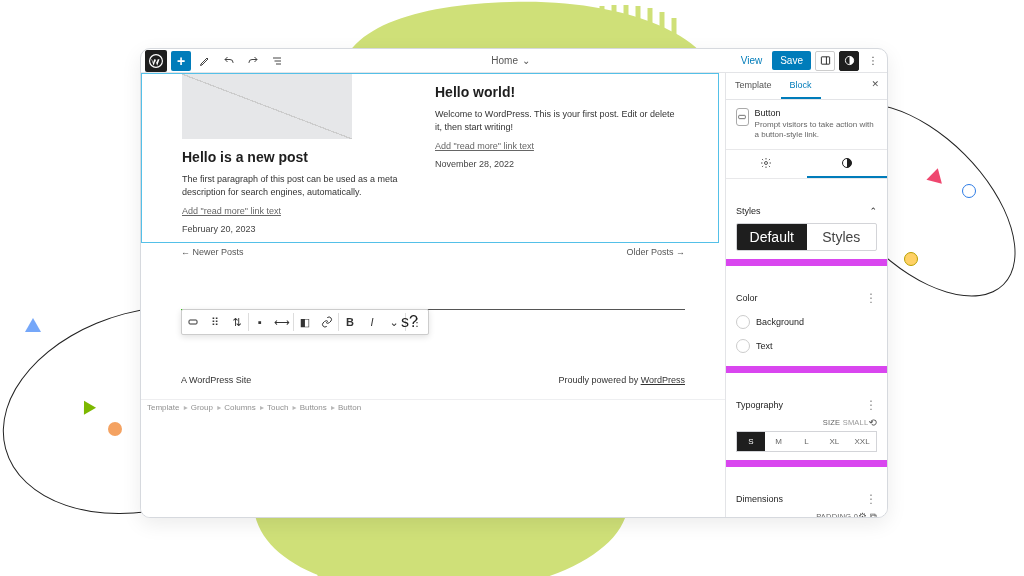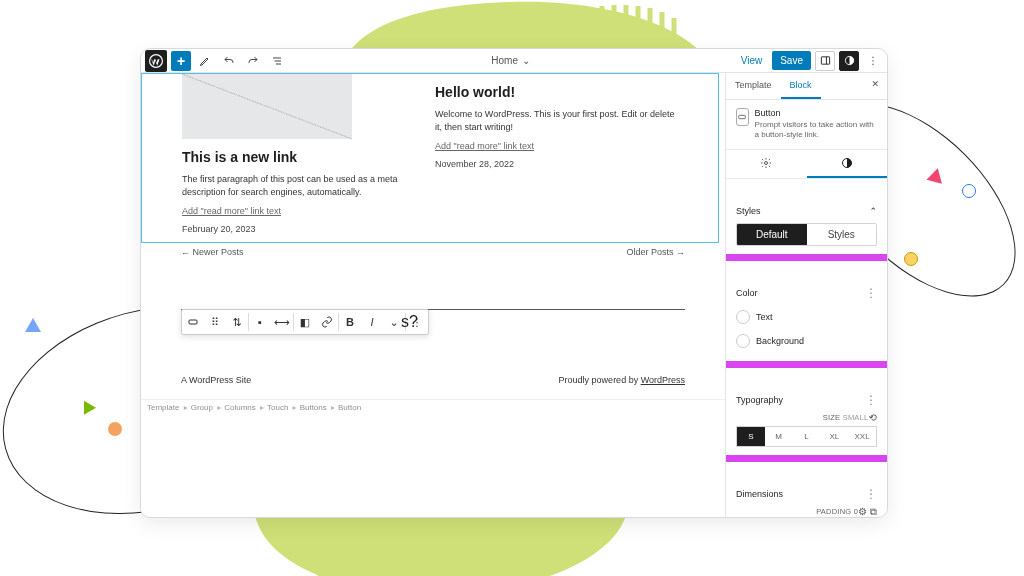--- a/index.html
+++ b/index.html
@@ -96,21 +96,21 @@
   .block-desc .icon { width:18px; height:18px; border:1px solid #aaa; border-radius:3px; display:flex;align-items:center;justify-content:center;}
   .block-desc .txt .t { font-weight:500;}
   .block-desc .txt .s { font-size:8px; color:#666; line-height:1.3; margin-top:2px;}
   .subtabs { display:flex; border-bottom:1px solid #e8e8ea;}
   .subtabs .st { flex:1; text-align:center; padding:7px 0; color:#555;}
   .subtabs .st.active { color:#1e1e1e; border-bottom:2px solid #007cba;}
   .section { border-bottom:7px solid #d946ef;margin-top:20px; }
   .section-head { display:flex; justify-content:space-between; align-items:center; padding:7px 10px; font-weight:500;}
   .section-body { padding:0 10px 8px;}
   .pill-row { display:flex; border:1px solid #d3d4d8; border-radius:2px; overflow:hidden;}
-  .pill-row .pill { flex:1; text-align:center; padding:5px 0; font-size:10px; color:#444;}
+  .pill-row .pill { flex:1; text-align:center; padding:5px 0; font-size:14px; color:#444;}
   .pill-row .pill.sel { background:#1e1e1e; color:#fff;}
   .color-row { display:flex; align-items:center; gap:6px; padding:5px 0;}
   .swatch { width:14px; height:14px; border:1px solid #ccc; border-radius:50%;}
   .size-row { display:flex; border:1px solid #d3d4d8;}
   .size-row .sz { flex:1; text-align:center; padding:5px 0; font-size:8px; color:#666;}
   .size-row .sz.sel { background:#1e1e1e; color:#fff;}
   .lbl-sm { font-size:7.5px; color:#666; text-transform:uppercase; letter-spacing:.03em; margin-bottom:3px; display:flex; justify-content:flex-end; align-items:center;}
   .slider { width:100%; height:2px; background:#ccc; position:relative; margin:6px 0 2px;}
   .slider::before { content:''; position:absolute; left:0; top:-3px; width:8px; height:8px; border-radius:50%; background:#007cba;}
   .slider.mid::before { left:60%;}
@@ -219,21 +219,21 @@
     <div class="ic-btn">⋮</div>
   </div>
 
   <div class="body">
 
     <div class="canvas">
       <div class="posts-outline">
         <div class="posts">
           <div class="post">
             <div class="placeholder-img"></div>
-            <h3>This is a new link</h3>
+            <h3>Hello is a new post</h3>
             <p>The first paragraph of this post can be used as a meta description for search engines, automatically.</p>
             <a class="readmore">Add "read more" link text</a>
             <div class="date">February 20, 2023</div>
           </div>
           <div class="post">
             <h3>Hello world!</h3>
             <p>Welcome to WordPress. This is your first post. Edit or delete it, then start writing!</p>
             <a class="readmore">Add "read more" link text</a>
             <div class="date">November 28, 2022</div>
           </div>
@@ -343,25 +343,25 @@
       </div>
 
       <div class="section">
         <div class="section-head">
           <span>Color</span>
           <span class="dots">⋮</span>
         </div>
         <div class="section-body">
           <div class="color-row">
             <div class="swatch"></div>
-            <span>Text</span>
+            <span>Background</span>
           </div>
           <div class="color-row">
             <div class="swatch"></div>
-            <span>Background</span>
+            <span>Text</span>
           </div>
         </div>
       </div>
 
       <div class="section">
         <div class="section-head">
           <span>Typography</span>
           <span class="dots">⋮</span>
         </div>
         <div class="section-body">

